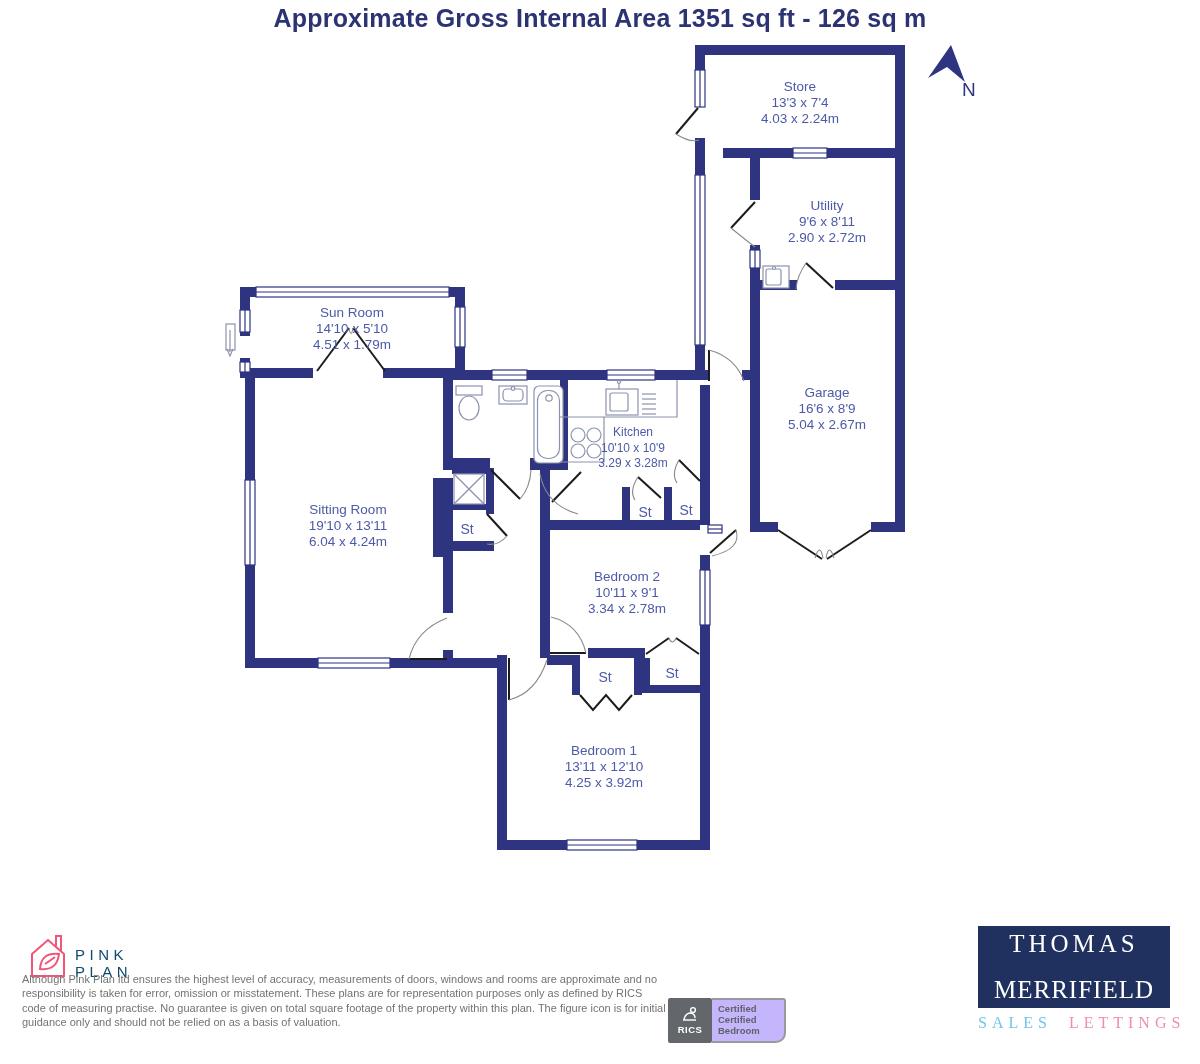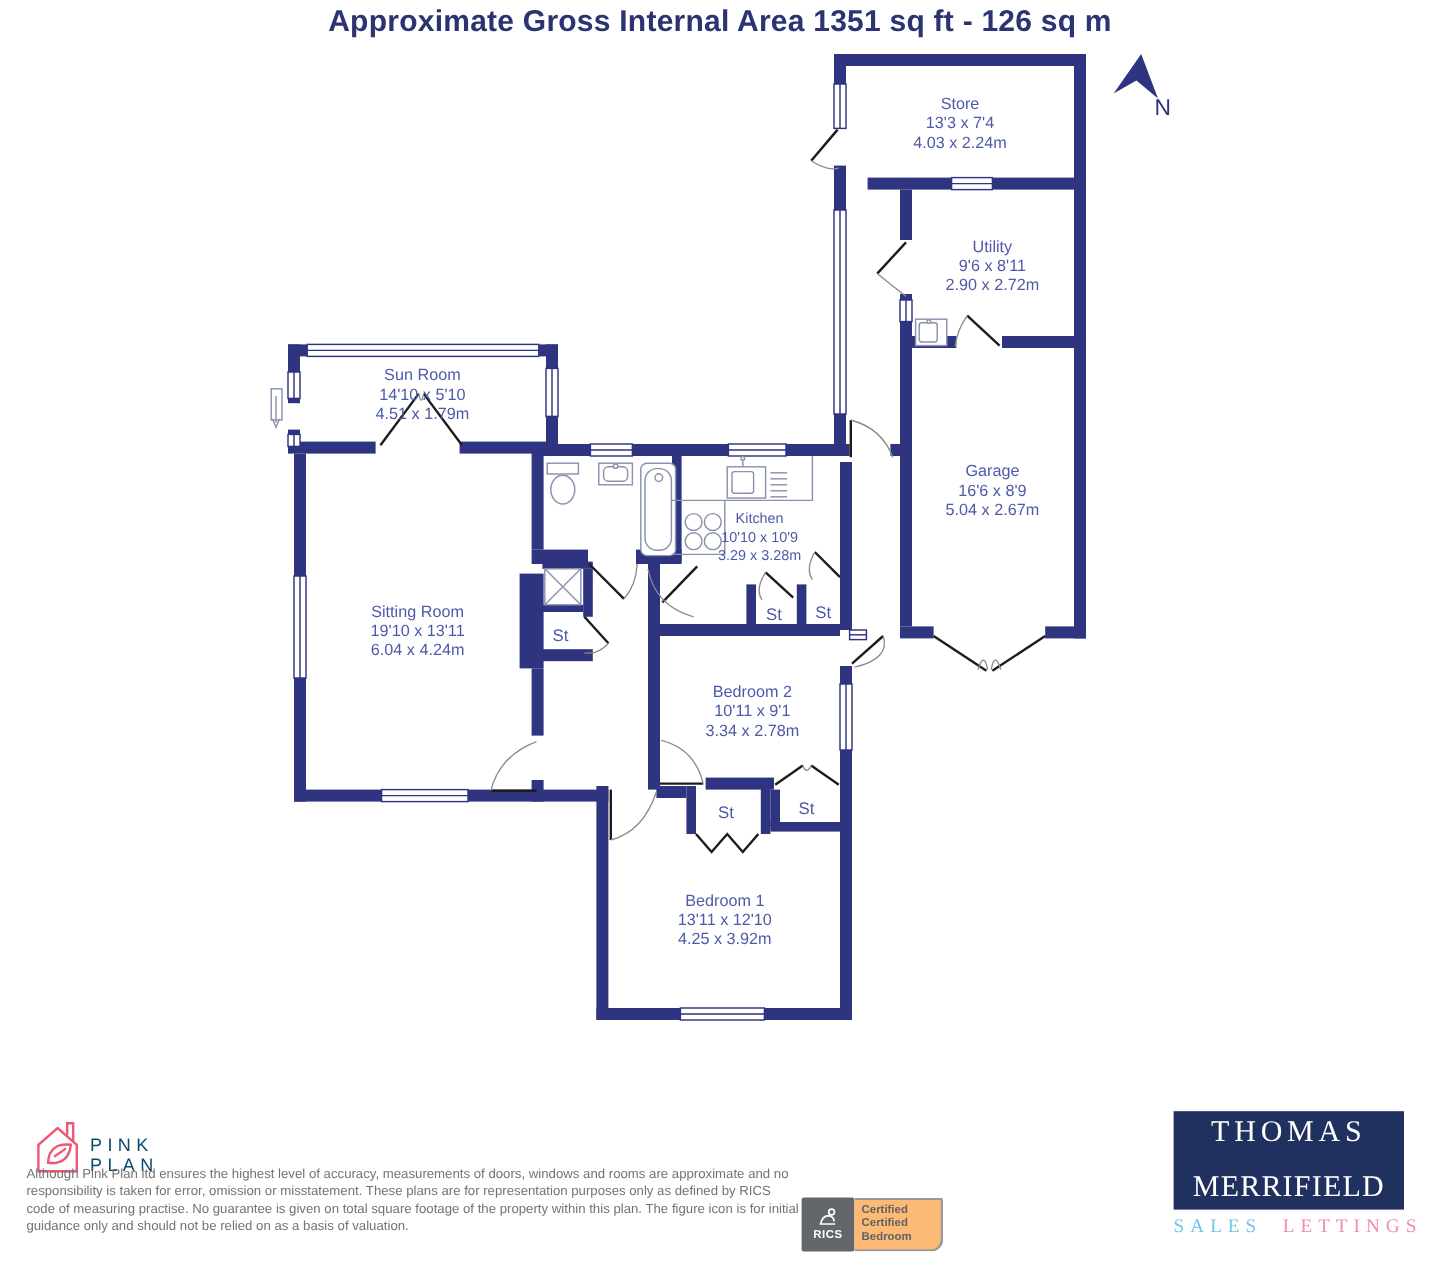--- a/index.html
+++ b/index.html
@@ -16,21 +16,21 @@
   
   .footer{position:absolute;left:0;top:920px;width:1200px;height:144px;}
   .pinkplan{position:absolute;left:25px;top:10px;height:46px;}
   .pp-text{position:absolute;left:50px;top:16px;font-size:15px;letter-spacing:4.5px;color:#0c4a6e;}
   .disclaimer{position:absolute;left:22px;top:52px;width:645px;font-size:11px;line-height:1.3;color:#737373;}
   .rics{position:absolute;left:668px;top:78px;display:flex;align-items:stretch;}
   .rics-left{width:44px;background:#63666b;border-radius:2px;display:flex;flex-direction:column;
              align-items:center;justify-content:center;padding:2px 0;}
   .rics-org{color:#fff;font-size:9.5px;font-weight:bold;letter-spacing:0.5px;margin-top:1px;}
   .rics-right{width:66px;border:2px solid #97999d;border-left:none;border-radius:0 3px 10px 0;
-              background:#fdba74;color:#5f6266;font-size:9.5px;font-weight:bold;line-height:1.15;
+              background:#c4b5fd;color:#5f6266;font-size:9.5px;font-weight:bold;line-height:1.15;
               padding:4px 0 4px 6px;display:flex;flex-direction:column;justify-content:center;}
   .agent{position:absolute;left:978px;top:6px;width:192px;}
   .agent-box{width:192px;height:82px;background:#20305f;display:flex;flex-direction:column;
              align-items:center;justify-content:center;font-family:"Liberation Serif",serif;color:#fff;}
   .agent-l1{font-size:25px;letter-spacing:4px;}
   .agent-l2{font-size:25px;letter-spacing:1px;margin-top:18px;}
   .agent-tags{width:192px;text-align:center;margin-top:6px;font-family:"Liberation Serif",serif;
               font-size:16px;letter-spacing:5px;white-space:nowrap;}
   .tag-sales{color:#71c5e8;}
   .tag-lettings{color:#f18bb0;margin-left:8px;}

